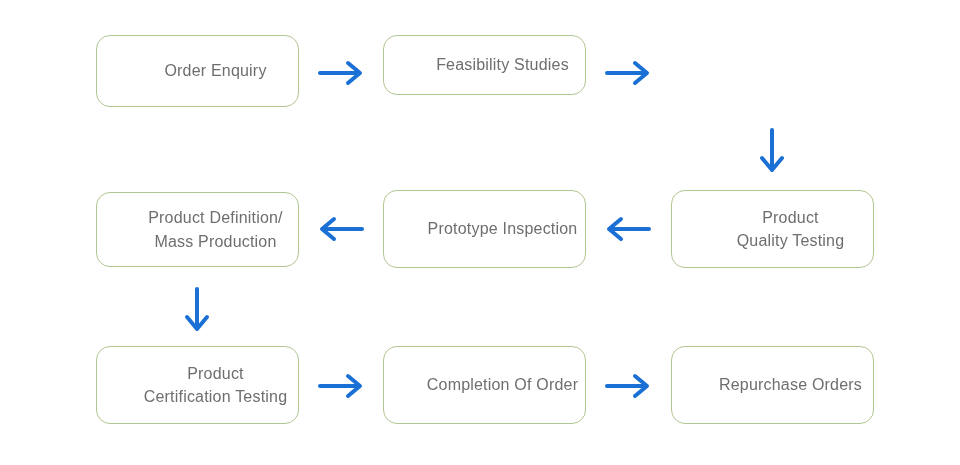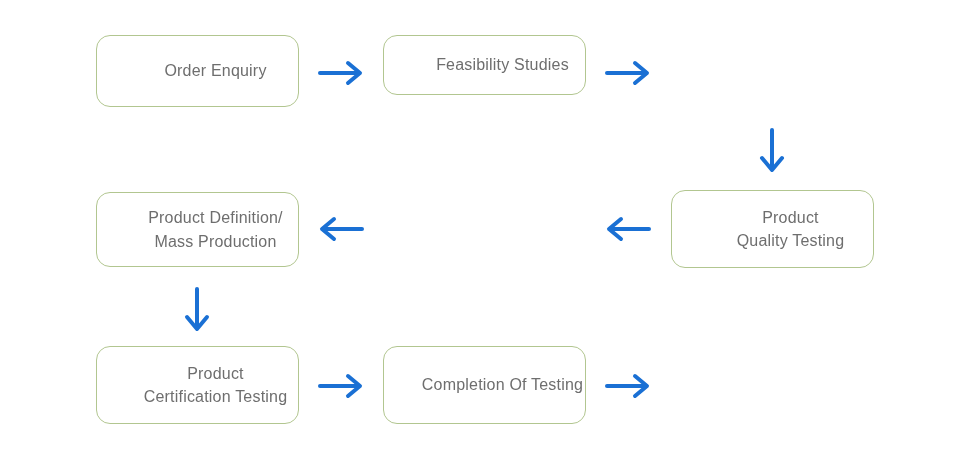--- a/index.html
+++ b/index.html
@@ -41,26 +41,28 @@
 </head>
 <body>
 
 <div class="canvas">
 
   <div class="node" style="left:96px;  top:35px; height:72px">Order Enquiry</div>
   <div class="node" style="left:383px; top:35px; height:60px">Feasibility Studies</div>
 
   <div class="node" style="left:671px; top:190px; height:78px">Product
 Quality Testing</div>
+  <div class="node" style="left:383px; top:190px; height:78px">Prototype Inspection</div>
   <div class="node" style="left:96px;  top:192px; height:75px">Product Definition/
 Mass Production</div>
 
   <div class="node" style="left:96px;  top:346px; height:78px">Product
 Certification Testing</div>
-  <div class="node" style="left:383px; top:346px; height:78px">Completion Of Testing</div>
+  <div class="node" style="left:383px; top:346px; height:78px">Completion Of Order</div>
+  <div class="node" style="left:671px; top:346px; height:78px">Repurchase Orders</div>
 
   <svg class="arrow" style="left:317px;top:57px" width="48" height="32" viewBox="0 0 48 32">
     <path d="M3 16 H40"></path>
       <path d="M31 6 L43 16 L31 26"></path>
   </svg>
   <svg class="arrow" style="left:604px;top:57px" width="48" height="32" viewBox="0 0 48 32">
     <path d="M3 16 H40"></path>
       <path d="M31 6 L43 16 L31 26"></path>
   </svg>
 

